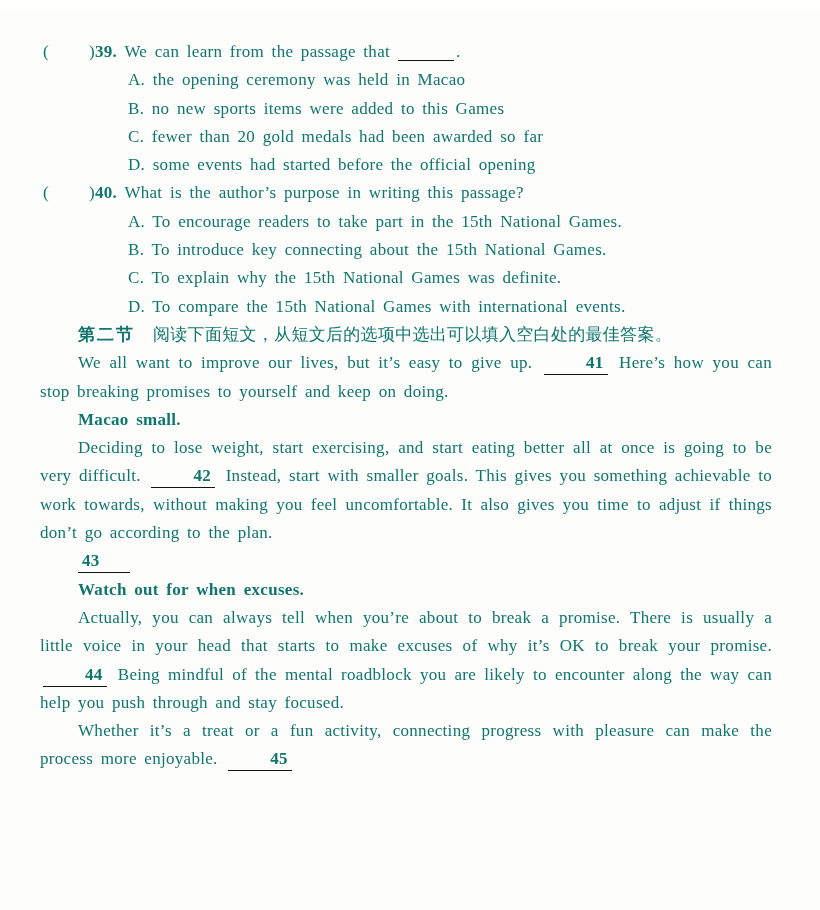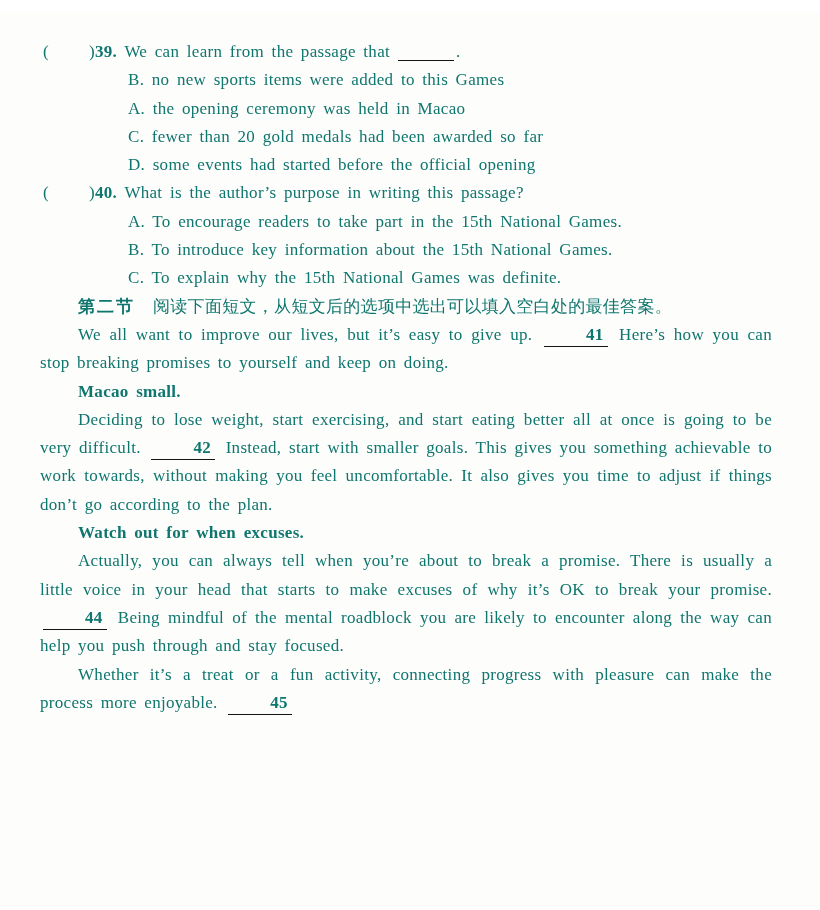--- a/index.html
+++ b/index.html
@@ -76,47 +76,49 @@
   }
 </style>
 </head>
 <body>
 
 <div class="page">
 
   <section>
     <p class="qline"><span class="paren-open">(</span><span>)</span><span class="qnum">39.</span>
       <span>We can learn from the passage that</span><span class="blank-empty"></span><span>.</span></p>
+    <p class="opt">A. the opening ceremony was held in Macao</p>
     <p class="opt">B. no new sports items were added to this Games</p>
-    <p class="opt">A. the opening ceremony was held in Macao</p>
     <p class="opt">C. fewer than 20 gold medals had been awarded so far</p>
     <p class="opt">D. some events had started before the official opening</p>
   </section>
 
   <section>
     <p class="qline"><span class="paren-open">(</span><span>)</span><span class="qnum">40.</span>
       <span>What is the author’s purpose in writing this passage?</span></p>
     <p class="opt">A. To encourage readers to take part in the 15th National Games.</p>
-    <p class="opt">B. To introduce key information about the 15th National Games.</p>
+    <p class="opt">B. To introduce key connecting about the 15th National Games.</p>
     <p class="opt">C. To explain why the 15th National Games was definite.</p>
+    <p class="opt">D. To compare the 15th National Games with international events.</p>
   </section>
 
   <section>
     <p class="cnline"><span class="cnlabel">第二节</span><span>阅读下面短文，从短文后的选项中选出可以填入空白处的最佳答案。</span></p>
 
     <p class="body-p"><span>We all want to improve our lives, but it’s easy to give up.</span>
       <span class="blank">41</span>
       <span>Here’s how you can stop breaking promises to yourself and keep on doing.</span></p>
 
     <p class="subhead">Macao small.</p>
 
     <p class="body-p"><span>Deciding to lose weight, start exercising, and start eating better all at once is going to be very difficult.</span>
       <span class="blank">42</span>
       <span>Instead, start with smaller goals. This gives you something achievable to work towards, without making you feel uncomfortable. It also gives you time to adjust if things don’t go according to the plan.</span></p>
 
+    <p class="bline"><span class="blank">43</span></p>
 
 
     <p class="subhead">Watch out for when excuses.</p>
 
     <p class="body-p"><span>Actually, you can always tell when you’re about to break a promise. There is usually a little voice in your head that starts to make excuses of why it’s OK to break your promise.</span>
       <span class="blank">44</span>
       <span>Being mindful of the mental roadblock you are likely to encounter along the way can help you push through and stay focused.</span></p>
 
 
     <p class="body-p"><span>Whether it’s a treat or a fun activity, connecting progress with pleasure can make the process more enjoyable.</span>

